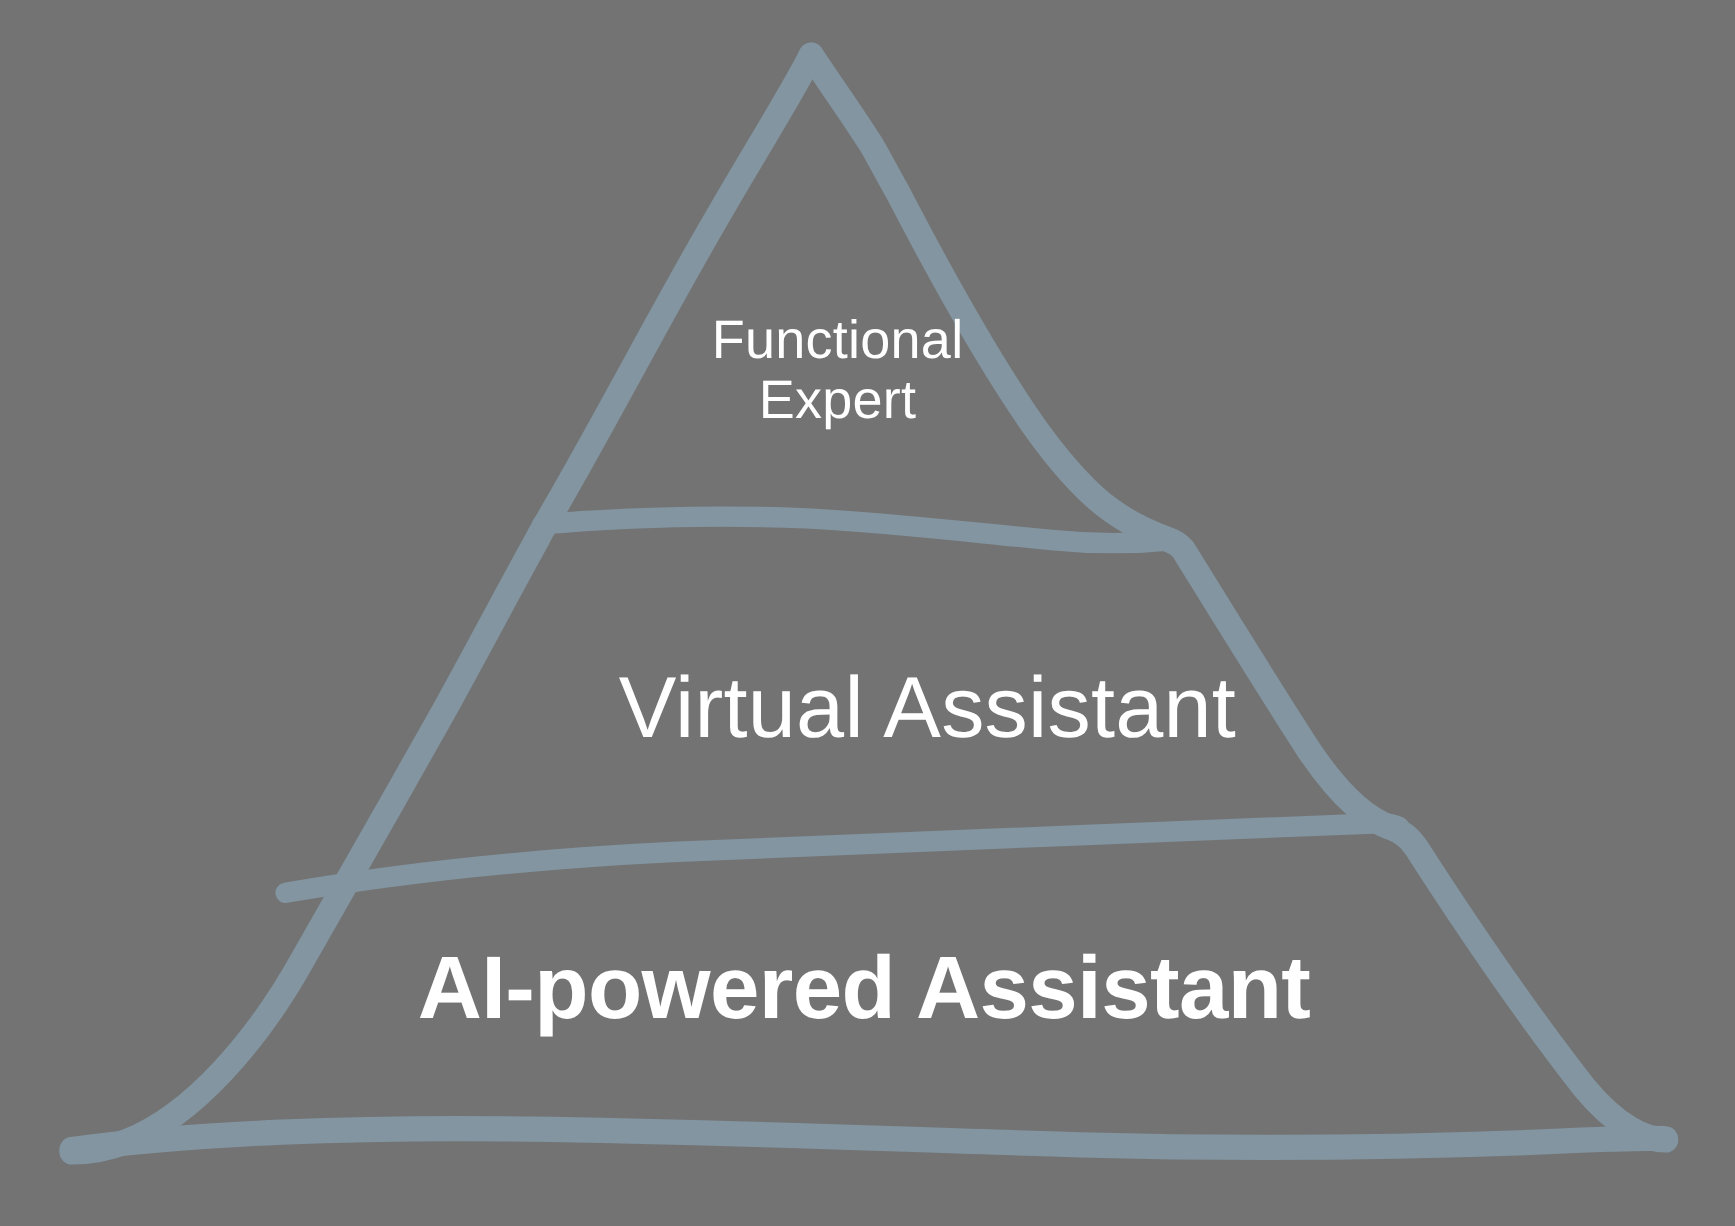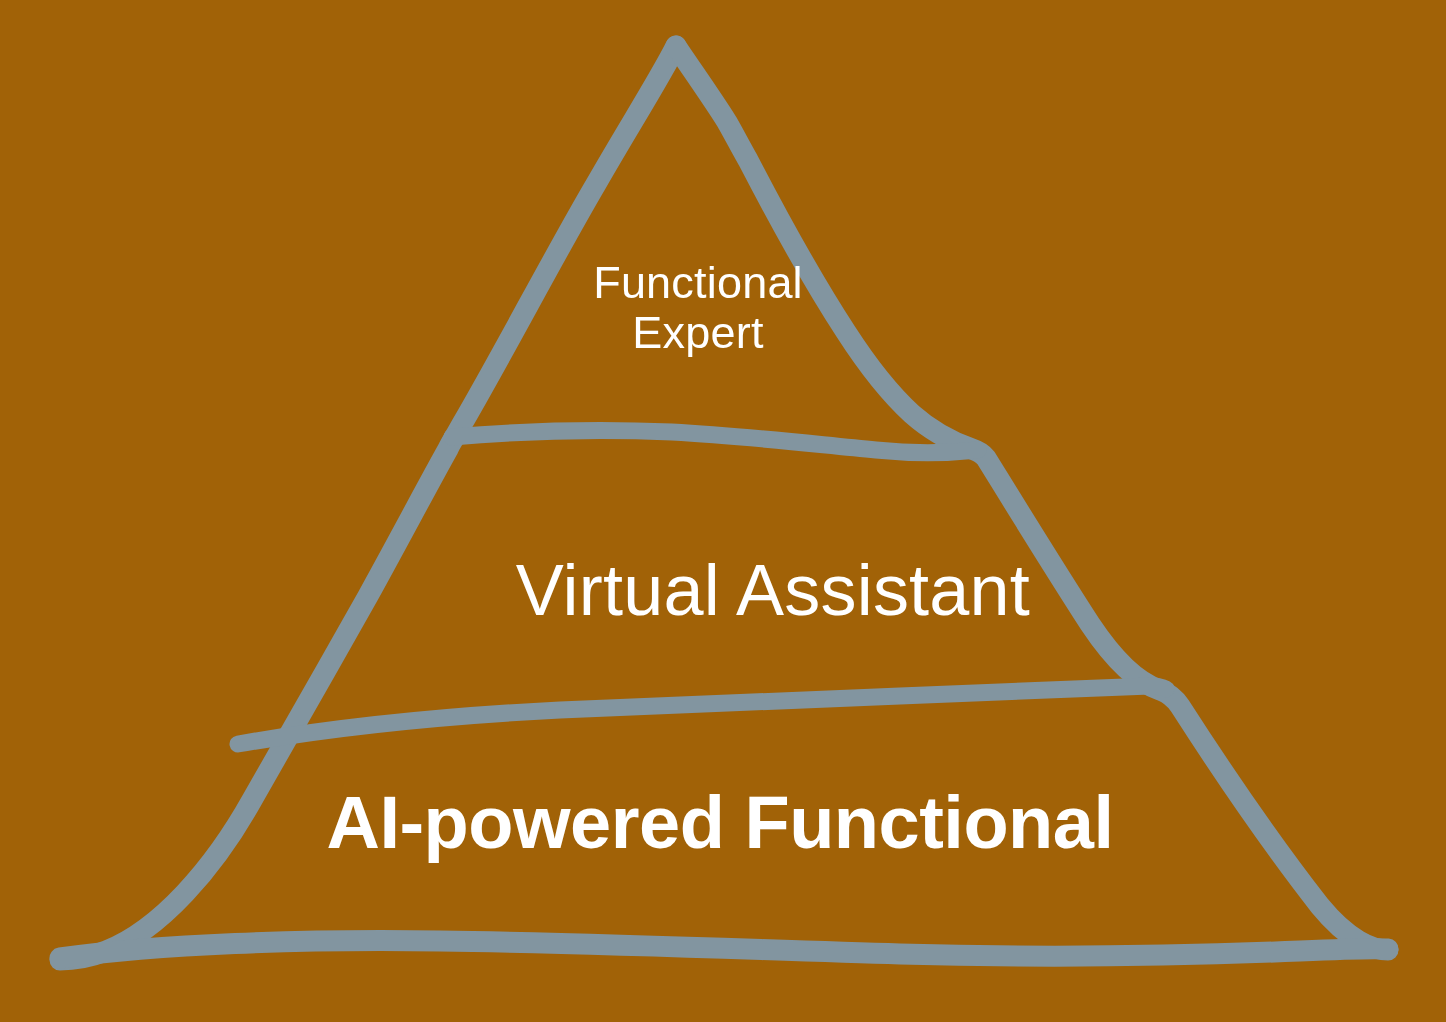--- a/index.html
+++ b/index.html
@@ -10,21 +10,21 @@
   body {
     width: 1446px;
     height: 1022px;
     overflow: hidden;
     font-family: "Liberation Sans", sans-serif;
   }
   #canvas {
     position: relative;
     width: 1446px;
     height: 1022px;
-    background: #a16207;
+    background: #737373;
   }
   #pyramid-svg {
     position: absolute;
     left: 0;
     top: 0;
     width: 1446px;
     height: 1022px;
   }
   .tier-label {
     position: absolute;
@@ -104,15 +104,15 @@
              C 680 704, 800 700, 900 696
              C 1000 692, 1090 688, 1150 686
              C 1158 686, 1162 687, 1166 689" fill="none" stroke="#8295A0" stroke-width="17" stroke-linecap="round" stroke-linejoin="round"></path>
   </svg>
 
   <div class="tier-label" id="label-tier-top">Functional
 Expert</div>
 
   <div class="tier-label" id="label-tier-middle">Virtual Assistant</div>
 
-  <div class="tier-label" id="label-tier-bottom">AI-powered Functional</div>
+  <div class="tier-label" id="label-tier-bottom">AI-powered Assistant</div>
 
 </div>
 
 </body></html>

